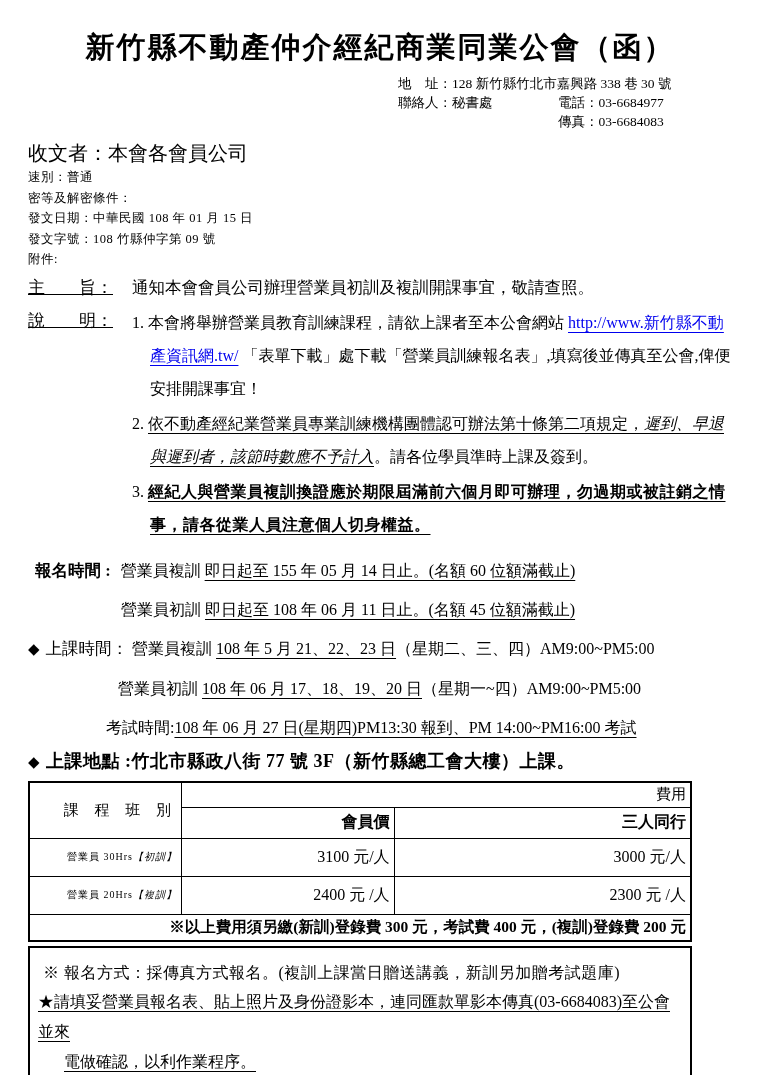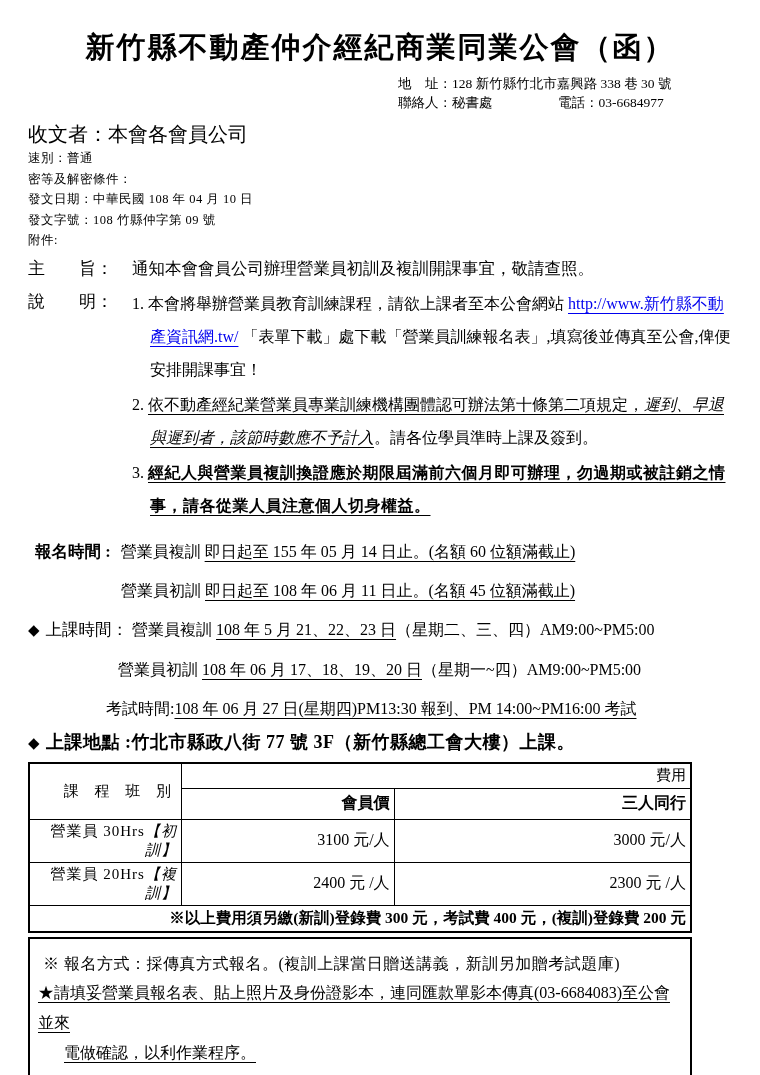--- a/index.html
+++ b/index.html
@@ -15,21 +15,21 @@
   .lh-row2{display:flex;}
   .lh-contact{width:160px;}
   .lh-fax{padding-left:160px;}
 
   
   .recipient{font-size:20px;line-height:28px;margin-top:8px;}
   .meta-line{font-size:12.5px;line-height:20.5px;letter-spacing:0.5px;}
 
   
   .sec-row{display:flex;margin-top:3px;}
-  .sec-label{width:104px;flex-shrink:0;font-size:17px;line-height:30px;}
+  .sec-label{width:104px;flex-shrink:0;font-size:17px;line-height:30px;text-decoration:underline;}
   .sec-text{font-size:16.5px;line-height:30px;}
   .items{flex:1;font-size:16px;}
   .item{line-height:33px;padding-left:18px;text-indent:-18px;margin-bottom:2px;}
   .num{display:inline;}
   .u{text-decoration:underline;text-underline-offset:4px;}
   .link{color:#0000EE;text-decoration:underline;text-underline-offset:4px;cursor:pointer;}
   .em-italic{font-style:italic;text-decoration:underline;text-underline-offset:4px;}
   .bold-u{font-weight:bold;text-decoration:underline;text-underline-offset:4px;letter-spacing:0.5px;}
 
   
@@ -43,21 +43,21 @@
   .ct-exam{padding-left:78px;}
   .loc-row{font-size:18px;font-weight:bold;line-height:28px;letter-spacing:0.5px;}
 
   
   table.fee{border-collapse:collapse;width:664px;margin-top:5px;font-size:16px;}
   table.fee{border:2px solid #000;}
   table.fee td{border:1.5px solid #000;text-align:right;padding:2px 4px;}
   td.course-hd{letter-spacing:6px;font-size:15px;}
   td.fee-hd{height:20px;font-size:15px;padding:0;}
   td.sub-hd{font-weight:bold;height:26px;}
-  td.course-cell{text-align:left;padding-left:8px;font-size:15px;letter-spacing:1px;height:33px;}
+  td.course-cell{text-align:left;padding-left:8px;font-size:10px;letter-spacing:1px;height:33px;}
   .tag-italic{font-style:italic;}
   td.note-cell{text-align:left;font-weight:bold;padding:5px 8px;font-size:15.5px;}
 
   
   .signup-box{box-sizing:border-box;width:664px;border:2px solid #000;margin-top:4px;padding:10px 8px 14px 8px;}
   .method{font-weight:normal;font-size:16px;line-height:29px;padding-left:5px;letter-spacing:0.5px;}
   .star-line{font-size:16px;line-height:30px;}
   .star-cont{padding-left:26px;}
 </style>
 </head>
@@ -66,26 +66,27 @@
 <div class="page">
 
   <div class="title">新竹縣不動產仲介經紀商業同業公會（函）</div>
 
   <div class="letterhead">
     <div>地　址：128 新竹縣竹北市嘉興路 338 巷 30 號</div>
     <div class="lh-row2">
       <span class="lh-contact">聯絡人：秘書處</span>
       <span>電話：03-6684977</span>
     </div>
+    <div class="lh-fax">傳真：03-6684083</div>
   </div>
 
   <div class="recipient">收文者：本會各會員公司</div>
   <div class="meta-line">速別：普通</div>
   <div class="meta-line">密等及解密條件：</div>
-  <div class="meta-line">發文日期：中華民國 108 年 04 月 10 日</div>
+  <div class="meta-line">發文日期：中華民國 108 年 01 月 15 日</div>
   <div class="meta-line">發文字號：108 竹縣仲字第 09 號</div>
   <div class="meta-line">附件:</div>
 
   <div class="sec-row">
     <span class="sec-label">主　　旨：</span>
     <span class="sec-text">通知本會會員公司辦理營業員初訓及複訓開課事宜，敬請查照。</span>
   </div>
 
   <div class="sec-row">
     <span class="sec-label">說　　明：</span>

